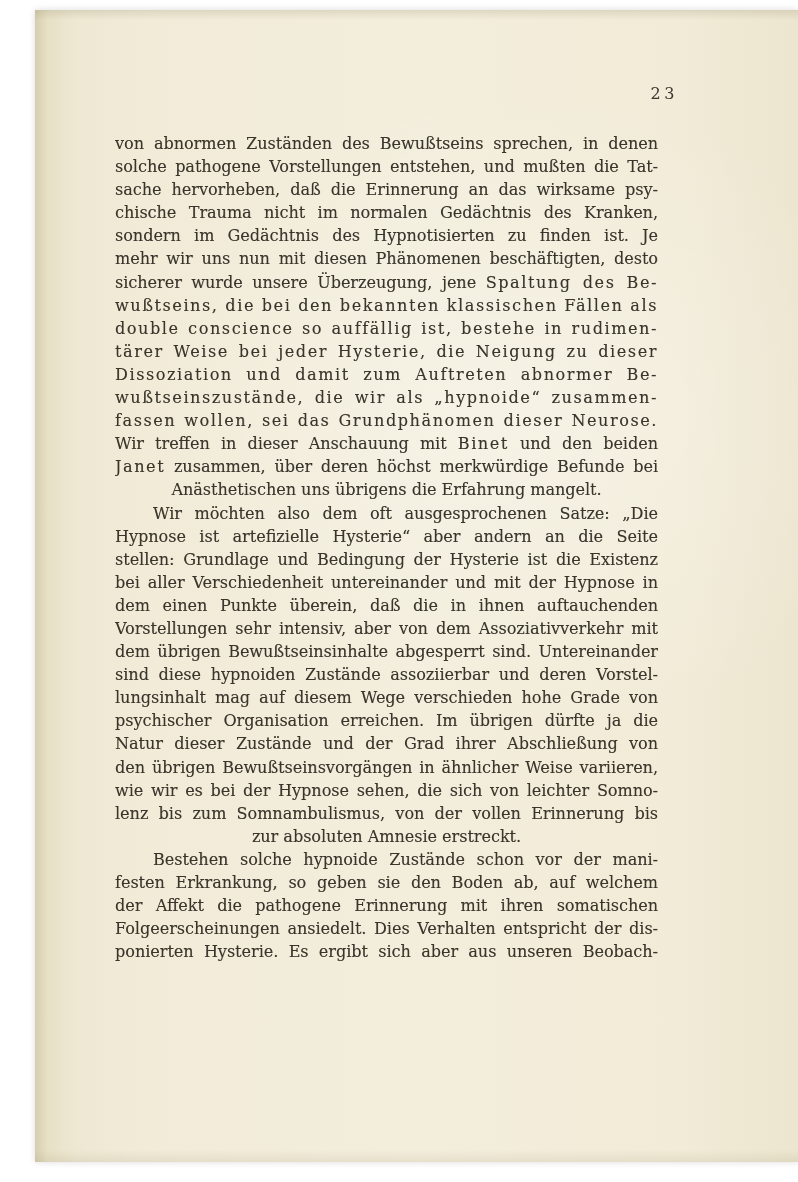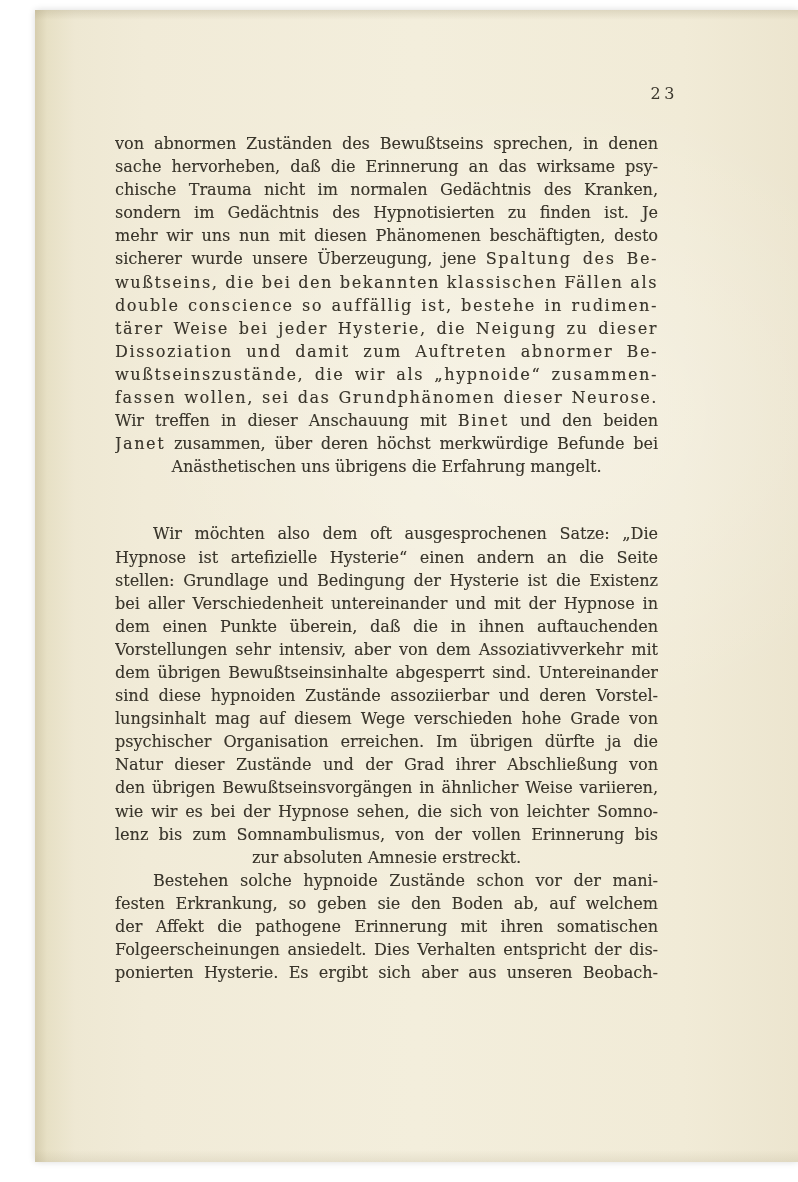--- a/index.html
+++ b/index.html
@@ -63,36 +63,37 @@
   }
 </style>
 </head>
 <body>
 
 <div class="scan-wrap">
   <div class="page">
     <div class="pagenum">23</div>
     <div class="textblock">
         <div class="line j"><span class="plain">von abnormen Zuständen des Bewußtseins sprechen, in denen</span></div>
+        <div class="line j"><span class="plain">solche pathogene Vorstellungen entstehen, und mußten die Tat-</span></div>
         <div class="line j"><span class="plain">sache hervorheben, daß die Erinnerung an das wirksame psy-</span></div>
         <div class="line j"><span class="plain">chische Trauma nicht im normalen Gedächtnis des Kranken,</span></div>
         <div class="line j"><span class="plain">sondern im Gedächtnis des Hypnotisierten zu finden ist. Je</span></div>
         <div class="line j"><span class="plain">mehr wir uns nun mit diesen Phänomenen beschäftigten, desto</span></div>
         <div class="line j"><span class="plain">sicherer wurde unsere Überzeugung, jene </span><span class="sperr">Spaltung des Be-</span></div>
         <div class="line j"><span class="sperr">wußtseins, die bei den bekannten klassischen Fällen als</span></div>
         <div class="line j"><span class="sperr">double conscience so auffällig ist, bestehe in rudimen-</span></div>
         <div class="line j"><span class="sperr">tärer Weise bei jeder Hysterie, die Neigung zu dieser</span></div>
         <div class="line j"><span class="sperr">Dissoziation und damit zum Auftreten abnormer Be-</span></div>
         <div class="line j"><span class="sperr">wußtseinszustände, die wir als „hypnoide“ zusammen-</span></div>
         <div class="line j"><span class="sperr">fassen wollen, sei das Grundphänomen dieser Neurose.</span></div>
         <div class="line j"><span class="plain">Wir treffen in dieser Anschauung mit </span><span class="sperr">Binet</span><span class="plain"> und den beiden</span></div>
         <div class="line j"><span class="sperr">Janet</span><span class="plain"> zusammen, über deren höchst merkwürdige Befunde bei</span></div>
         <div class="line"><span class="plain">Anästhetischen uns übrigens die Erfahrung mangelt.</span></div>
-        <div class="line j" style="text-indent: 38px; margin-top: 44px;"><span class="plain">Wir möchten also dem oft ausgesprochenen Satze: „Die</span></div>
-        <div class="line j"><span class="plain">Hypnose ist artefizielle Hysterie“ einen andern an die Seite</span></div>
+        <div class="line j" style="text-indent: 38px;"><span class="plain">Wir möchten also dem oft ausgesprochenen Satze: „Die</span></div>
+        <div class="line j"><span class="plain">Hypnose ist artefizielle Hysterie“ aber andern an die Seite</span></div>
         <div class="line j"><span class="plain">stellen: Grundlage und Bedingung der Hysterie ist die Existenz</span></div>
         <div class="line j"><span class="plain">bei aller Verschiedenheit untereinander und mit der Hypnose in</span></div>
         <div class="line j"><span class="plain">dem einen Punkte überein, daß die in ihnen auftauchenden</span></div>
         <div class="line j"><span class="plain">Vorstellungen sehr intensiv, aber von dem Assoziativverkehr mit</span></div>
         <div class="line j"><span class="plain">dem übrigen Bewußtseinsinhalte abgesperrt sind. Untereinander</span></div>
         <div class="line j"><span class="plain">sind diese hypnoiden Zustände assoziierbar und deren Vorstel-</span></div>
         <div class="line j"><span class="plain">lungsinhalt mag auf diesem Wege verschieden hohe Grade von</span></div>
         <div class="line j"><span class="plain">psychischer Organisation erreichen. Im übrigen dürfte ja die</span></div>
         <div class="line j"><span class="plain">Natur dieser Zustände und der Grad ihrer Abschließung von</span></div>
         <div class="line j"><span class="plain">den übrigen Bewußtseinsvorgängen in ähnlicher Weise variieren,</span></div>

